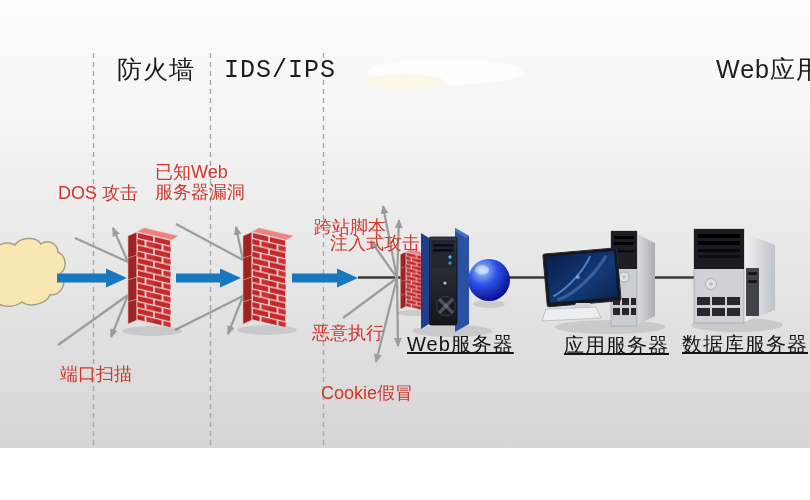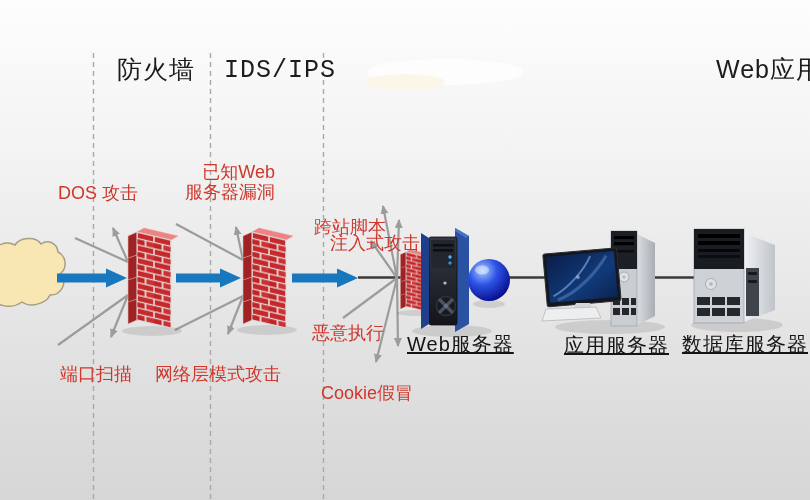--- a/index.html
+++ b/index.html
@@ -1,25 +1,25 @@
 <!DOCTYPE html>
 <html><head>
 <meta charset="utf-8">
 <style>
   html,body{margin:0;padding:0;}
   #stage{
-    position:relative;width:810px;height:500px;overflow:hidden;
+    position:relative;width:810px;height:448px;overflow:hidden;
     background:linear-gradient(to bottom,#fdfdfd 0%,#f4f4f4 28%,#eaeaea 52%,#e0e0e0 75%,#d9d9d9 92%,#d6d6d6 100%);
     font-family:"Liberation Sans","DejaVu Sans",sans-serif;
   }
   #gfx{position:absolute;left:0;top:0;}
   .lbl{position:absolute;white-space:nowrap;line-height:1.05;}
   .zone{font-size:25px;color:#1c1c1c;letter-spacing:1px;}
   .atk{font-size:18px;color:#d0372c;font-weight:400;text-align:center;}
-  .atk2{text-align:right;line-height:1.12;}
+  .atk2{text-align:left;line-height:1.12;}
   .srv{font-size:20px;color:#141414;letter-spacing:1px;text-decoration:underline;}
 </style>
 </head>
 <body>
 
 <div id="stage">
 
   <svg id="gfx" width="810" height="500" viewBox="0 0 810 500">
     <defs>
       <pattern id="brickP" width="17" height="12.6" patternUnits="userSpaceOnUse" patternTransform="skewY(13.3)">
@@ -196,19 +196,18 @@
   <div class="lbl atk" style="left:58px;top:184px;">DOS 攻击</div>
   <div class="lbl atk atk2" style="left:155px;top:162px;width:120px;">
     <div>已知Web</div>
     <div>服务器漏洞</div>
   </div>
   <div class="lbl atk" style="left:330px;top:186px;margin-top:48px;">注入式攻击</div>
   <div class="lbl atk" style="left:314px;top:218px;">跨站脚本</div>
   <div class="lbl atk" style="left:312px;top:324px;">恶意执行</div>
   <div class="lbl atk" style="left:321px;top:384px;">Cookie假冒</div>
   <div class="lbl atk" style="left:60px;top:365px;">端口扫描</div>
-  <div class="lbl atk" style="left:155px;top:365px;">网络层模式攻击</div>
 
   <div class="lbl srv" style="left:407px;top:334px;">Web服务器</div>
   <div class="lbl srv" style="left:564px;top:335px;">应用服务器</div>
   <div class="lbl srv" style="left:682px;top:334px;">数据库服务器</div>
 
 </div>
 
 </body></html>

